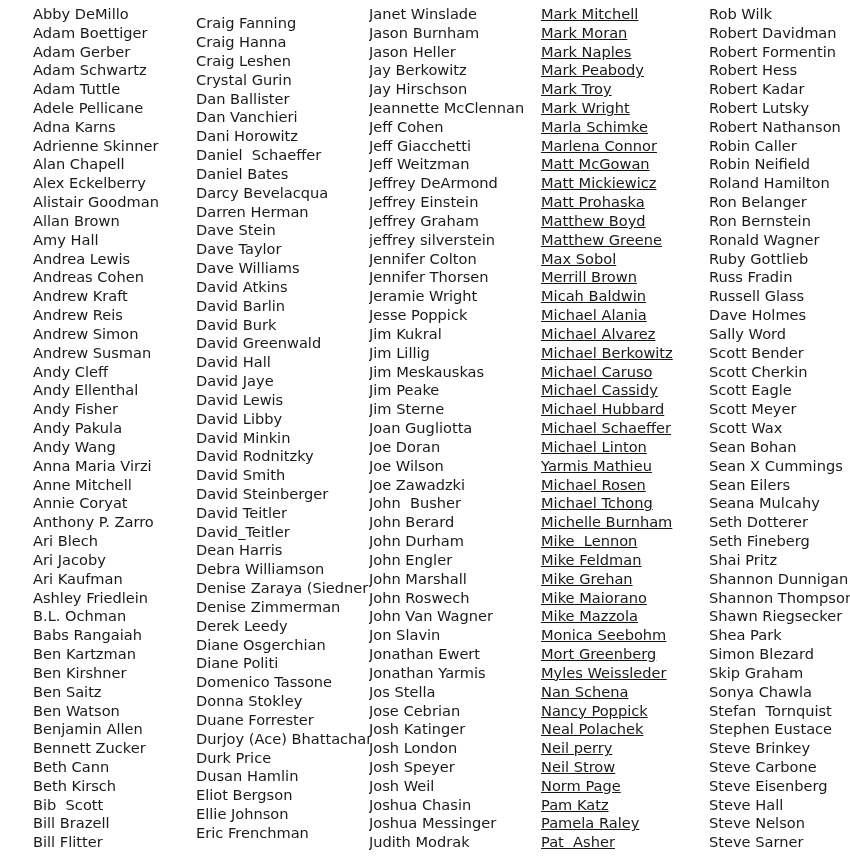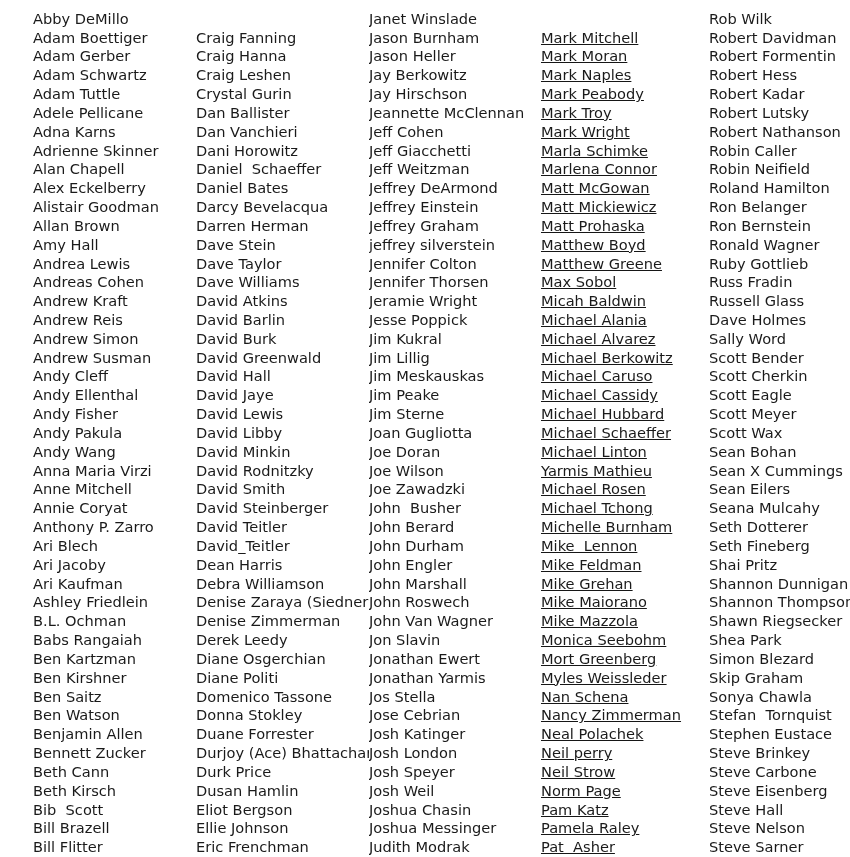--- a/index.html
+++ b/index.html
@@ -10,21 +10,21 @@
   body {
     width: 850px;
     height: 857px;
     overflow: hidden;
     font-family: "DejaVu Sans", "Liberation Sans", sans-serif;
     color: #161616;
   }
   #name-directory {
     display: flex;
     flex-direction: row;
-    align-items: flex-end;
+    align-items: center;
     width: 850px;
     height: 857px;
     box-sizing: border-box;
     padding: 0;
   }
   .name-column {
     display: flex;
     flex-direction: column;
     box-sizing: border-box;
   }
@@ -197,20 +197,21 @@
       <div class="name-entry">Mark Troy</div>
       <div class="name-entry">Mark Wright</div>
       <div class="name-entry">Marla Schimke</div>
       <div class="name-entry">Marlena Connor</div>
       <div class="name-entry">Matt McGowan</div>
       <div class="name-entry">Matt Mickiewicz</div>
       <div class="name-entry">Matt Prohaska</div>
       <div class="name-entry">Matthew Boyd</div>
       <div class="name-entry">Matthew Greene</div>
       <div class="name-entry">Max Sobol</div>
+      <div class="name-entry">Merrill Brown</div>
       <div class="name-entry">Micah Baldwin</div>
       <div class="name-entry">Michael Alania</div>
       <div class="name-entry">Michael Alvarez</div>
       <div class="name-entry">Michael Berkowitz</div>
       <div class="name-entry">Michael Caruso</div>
       <div class="name-entry">Michael Cassidy</div>
       <div class="name-entry">Michael Hubbard</div>
       <div class="name-entry">Michael Schaeffer</div>
       <div class="name-entry">Michael Linton</div>
       <div class="name-entry">Yarmis Mathieu</div>
@@ -219,21 +220,21 @@
       <div class="name-entry">Michelle Burnham</div>
       <div class="name-entry">Mike  Lennon</div>
       <div class="name-entry">Mike Feldman</div>
       <div class="name-entry">Mike Grehan</div>
       <div class="name-entry">Mike Maiorano</div>
       <div class="name-entry">Mike Mazzola</div>
       <div class="name-entry">Monica Seebohm</div>
       <div class="name-entry">Mort Greenberg</div>
       <div class="name-entry">Myles Weissleder</div>
       <div class="name-entry">Nan Schena</div>
-      <div class="name-entry">Nancy Zimmerman</div>
+      <div class="name-entry">Nancy Poppick</div>
       <div class="name-entry">Neal Polachek</div>
       <div class="name-entry">Neil perry</div>
       <div class="name-entry">Neil Strow</div>
       <div class="name-entry">Norm Page</div>
       <div class="name-entry">Pam Katz</div>
       <div class="name-entry">Pamela Raley</div>
       <div class="name-entry">Pat  Asher</div>
     </div>
     <div class="name-column col-4">
       <div class="name-entry">Rob Wilk</div>

